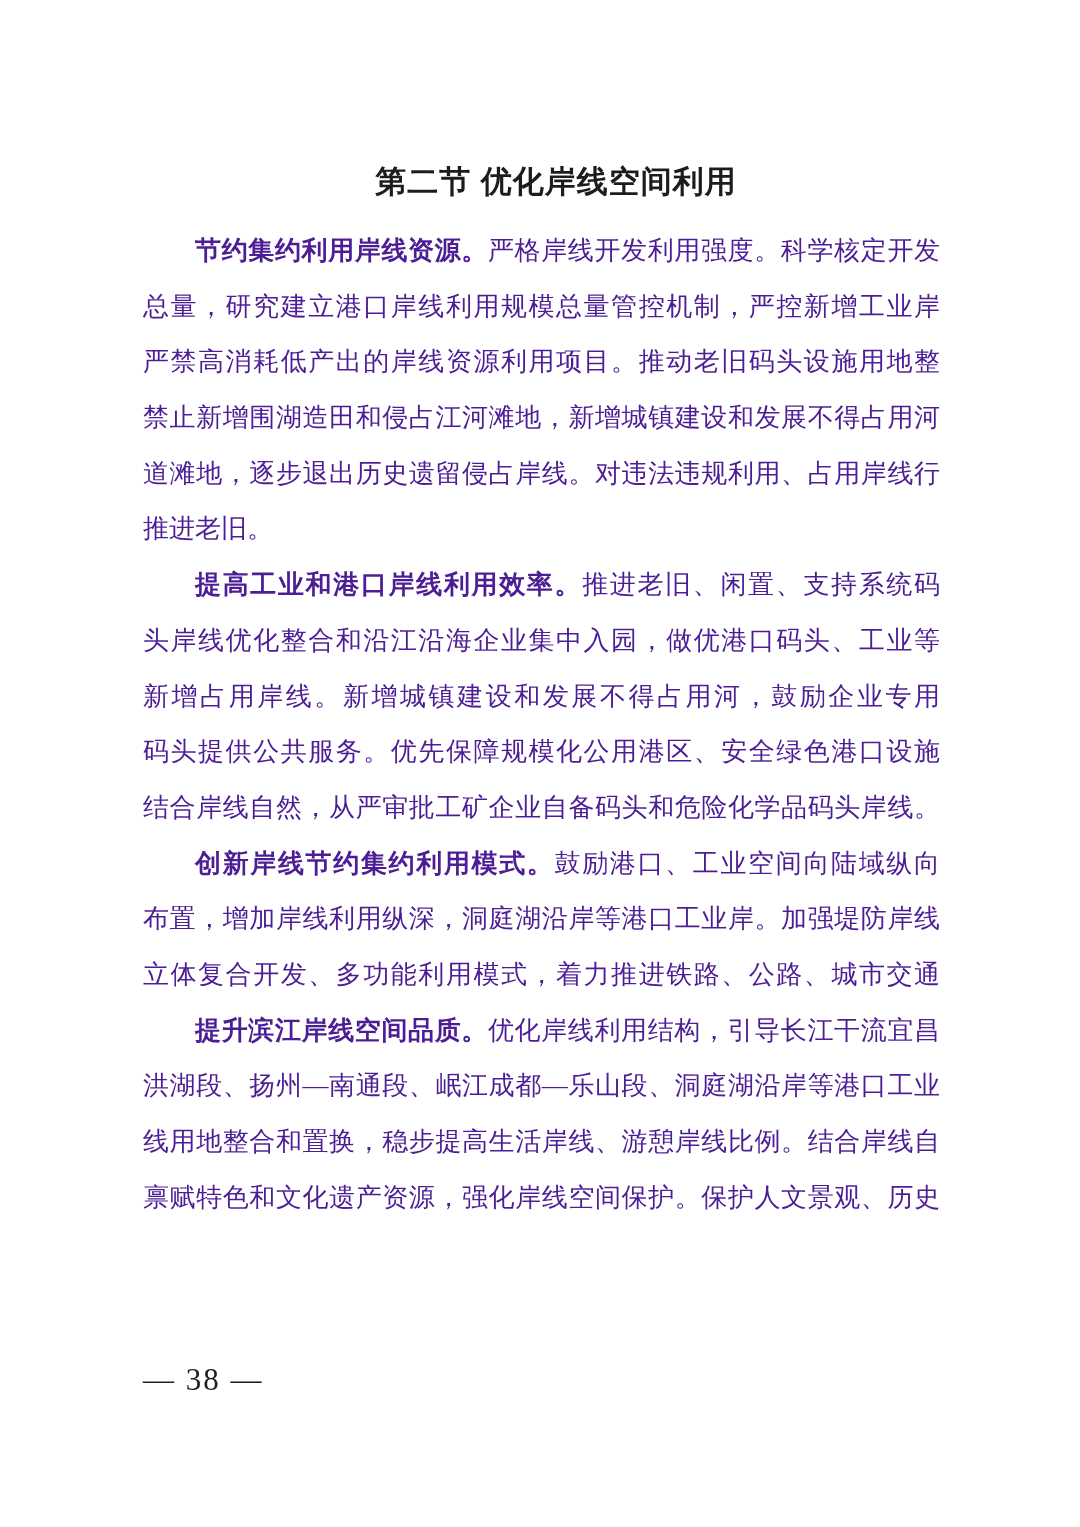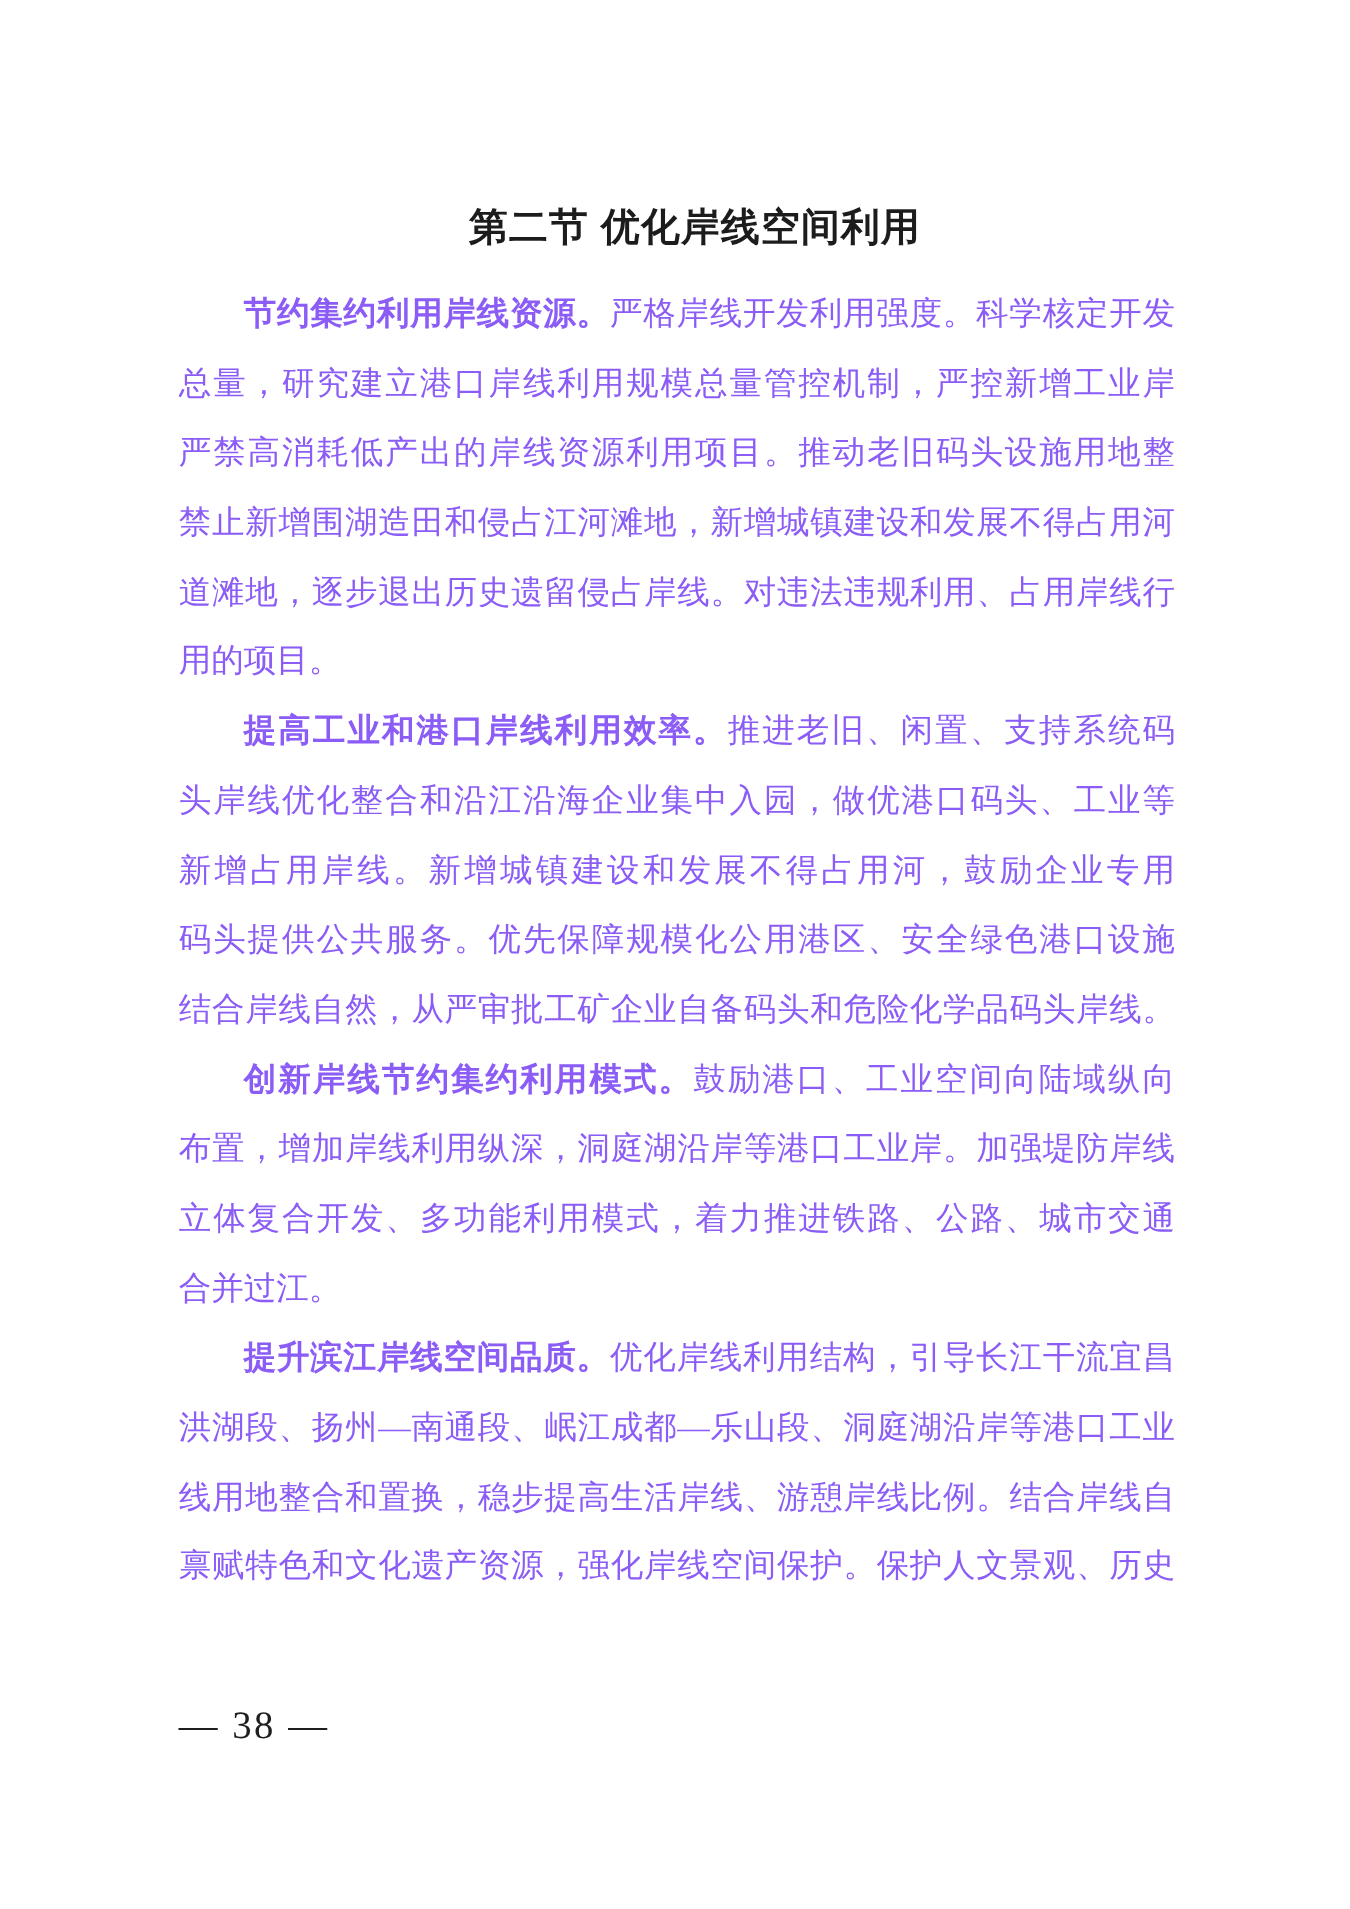--- a/index.html
+++ b/index.html
@@ -30,21 +30,21 @@
     letter-spacing: 1px;
     padding-left: 16px;
   }
   .doc-body {
     position: absolute;
     left: 143px;
     top: 223px;
     width: 797px;
     font-family: "Liberation Serif", "DejaVu Serif", serif;
     font-size: 26px;
-    color: #8b5cf6;
+    color: #4c1d95;
   }
   .para {
     margin: 0;
     padding: 0;
   }
   .line {
     height: 55.7px;
     line-height: 55.7px;
     text-align: justify;
     text-align-last: justify;
@@ -75,34 +75,33 @@
 
 <div class="page">
   <h1 class="title">第二节 优化岸线空间利用</h1>
   <div class="doc-body">
       <div class="para">
         <div class="line first"><b class="lead">节约集约利用岸线资源。</b><span>严格岸线开发利用强度。科学核定开发</span></div>
         <div class="line">总量，研究建立港口岸线利用规模总量管控机制，严控新增工业岸线，</div>
         <div class="line">严禁高消耗低产出的岸线资源利用项目。推动老旧码头设施用地整合。</div>
         <div class="line">禁止新增围湖造田和侵占江河滩地，新增城镇建设和发展不得占用河</div>
         <div class="line">道滩地，逐步退出历史遗留侵占岸线。对违法违规利用、占用岸线行</div>
-        <div class="line last">用的项目。</div>
+        <div class="line last">推进老旧。</div>
       </div>
       <div class="para">
         <div class="line first"><b class="lead">提高工业和港口岸线利用效率。</b><span>推进老旧、闲置、支持系统码</span></div>
         <div class="line">头岸线优化整合和沿江沿海企业集中入园，做优港口码头、工业等</div>
         <div class="line">新增占用岸线。新增城镇建设和发展不得占用河，鼓励企业专用</div>
         <div class="line">码头提供公共服务。优先保障规模化公用港区、安全绿色港口设施</div>
         <div class="line">结合岸线自然，从严审批工矿企业自备码头和危险化学品码头岸线。</div>
       </div>
       <div class="para">
         <div class="line first"><b class="lead">创新岸线节约集约利用模式。</b><span>鼓励港口、工业空间向陆域纵向</span></div>
         <div class="line">布置，增加岸线利用纵深，洞庭湖沿岸等港口工业岸。加强堤防岸线</div>
         <div class="line">立体复合开发、多功能利用模式，着力推进铁路、公路、城市交通</div>
-        <div class="line last">合并过江。</div>
       </div>
       <div class="para">
         <div class="line first"><b class="lead">提升滨江岸线空间品质。</b><span>优化岸线利用结构，引导长江干流宜昌—</span></div>
         <div class="line">洪湖段、扬州—南通段、岷江成都—乐山段、洞庭湖沿岸等港口工业岸</div>
         <div class="line">线用地整合和置换，稳步提高生活岸线、游憩岸线比例。结合岸线自然</div>
         <div class="line">禀赋特色和文化遗产资源，强化岸线空间保护。保护人文景观、历史遗</div>
       </div>
     </div>
   <div class="pageno">— 38 —</div>
 </div>

